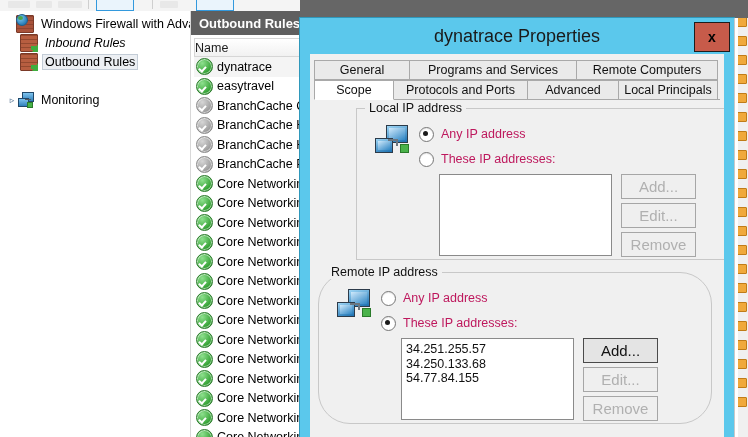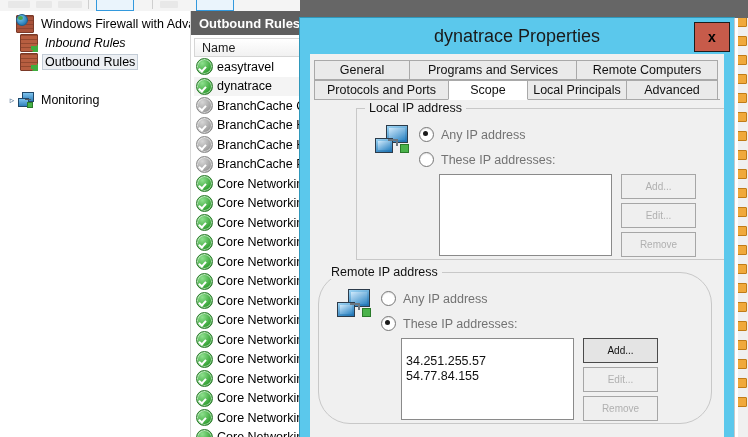--- a/index.html
+++ b/index.html
@@ -48,21 +48,21 @@
   .ic-mon .m2{position:absolute;left:0;bottom:1px;width:9px;height:7px;background:linear-gradient(#7fc4ef,#2f7fba);border:1px solid #20486a;}
   .ic-mon .lk{position:absolute;left:7px;top:7px;width:6px;height:1px;background:#55585c;}
   .ic-mon .gdot{position:absolute;right:1px;bottom:0px;width:4px;height:4px;background:#46b246;border:1px solid #2c7a2c;}
 
   
   #list-pane{position:absolute;left:190px;top:11px;width:110px;height:426px;background:#ffffff;border-left:1px solid #d8d8d8;overflow:hidden;}
   #list-header-bar{position:absolute;left:0;top:0;width:110px;height:24px;background:#5f5f5f;color:#fff;
       font-size:13px;font-weight:bold;display:flex;align-items:center;padding-left:8px;box-sizing:border-box;white-space:nowrap;}
   #col-head{position:absolute;left:3px;top:27px;width:107px;height:19px;
       background:linear-gradient(#ffffff,#f1f1f1);border:1px solid #d6d6d6;border-right:none;
-      display:flex;align-items:center;padding-left:7px;box-sizing:border-box;font-size:12.5px;color:#1c1c1c;}
+      display:flex;align-items:center;box-sizing:border-box;font-size:12.5px;color:#1c1c1c;}
   #rule-list{position:absolute;left:3px;top:46px;width:107px;bottom:0;overflow:hidden;}
   .rule-row{height:19.5px;display:flex;align-items:center;white-space:nowrap;font-size:12.5px;padding-left:2px;}
   .rule-row.hl{background:#f4f4f4;}
   .st{width:15px;height:15px;border-radius:50%;flex:0 0 15px;margin-right:4px;position:relative;
       box-shadow:inset 0 0 0 1px rgba(255,255,255,.55);}
   .st.on{background:radial-gradient(circle at 35% 28%,#8ee08e,#2f9e2f 72%,#1d6f1d);border:1px solid #2a7a2a;}
   .st.off{background:radial-gradient(circle at 35% 28%,#d6d6d6,#9a9a9a 72%,#7a7a7a);border:1px solid #8a8a8a;}
   .st::after{content:"";position:absolute;left:3px;top:6px;width:3px;height:5px;border:solid #fff;
       border-width:0 2px 2px 0;transform:rotate(42deg);}
 
@@ -100,30 +100,30 @@
   .netico .big{position:absolute;right:1px;top:0;width:20px;height:16px;border:1px solid #2c3b4a;
       background:linear-gradient(160deg,#9fd6f5,#1a6fb0);}
   .netico .big i{position:absolute;left:2px;top:2px;right:2px;bottom:2px;background:linear-gradient(150deg,#cfe9fb,#2f86c4);display:block;}
   .netico .small{position:absolute;left:0;bottom:0px;width:16px;height:13px;border:1px solid #2c3b4a;
       background:linear-gradient(160deg,#9fd6f5,#1a6fb0);}
   .netico .small i{position:absolute;left:2px;top:2px;right:2px;bottom:2px;background:linear-gradient(150deg,#cfe9fb,#2f86c4);display:block;}
   .netico .wire{position:absolute;left:13px;top:14px;width:10px;height:2px;background:#6b7680;}
   .netico .wire2{position:absolute;left:21px;top:14px;width:2px;height:7px;background:#6b7680;}
   .netico .g{position:absolute;right:0px;bottom:0px;width:7px;height:7px;background:#4ab24a;border:1px solid #2a7a2a;}
 
-  .radio-line{position:absolute;display:flex;align-items:center;font-size:12.5px;color:#737373;cursor:default;}
+  .radio-line{position:absolute;display:flex;align-items:flex-start;font-size:12.5px;color:#be185d;cursor:default;}
   .radio{width:13px;height:13px;border-radius:50%;border:1px solid #767676;background:#fff;margin-right:7px;
       position:relative;flex:0 0 13px;box-shadow:inset 0 1px 1px rgba(0,0,0,.10);}
   .radio.checked::after{content:"";position:absolute;left:3px;top:3px;width:5px;height:5px;border-radius:50%;background:#1b1b1b;}
 
   .listbox{position:absolute;background:#ffffff;border:1px solid #8a8a8a;box-sizing:border-box;
-      padding:15px 4px;font-size:12.5px;line-height:14.5px;color:#111;overflow:hidden;}
+      padding:3px 4px;font-size:12.5px;line-height:14.5px;color:#111;overflow:hidden;}
 
   .btn{position:absolute;height:25px;box-sizing:border-box;border:1px solid #a6a6a6;background:#efefef;
-      display:flex;align-items:center;justify-content:center;font-size:10px;color:#b0b0b0;cursor:default;}
+      display:flex;align-items:center;justify-content:center;font-size:15px;color:#b0b0b0;cursor:default;}
   .btn.enabled{background:#e4e4e4;border:1px solid #4a4a4a;color:#111;cursor:pointer;}
 
   
   #right-sliver{position:absolute;left:734px;top:18px;width:3px;height:419px;background:#ffffff;border-left:1px solid #c9c9c9;}
 </style>
 </head>
 <body>
 
 <div id="toolbar-strip">
   <div class="tb-ghost" style="left:8px;width:22px;"></div>
@@ -171,27 +171,27 @@
     </span>
     <span class="lbl">Monitoring</span>
   </div>
 
 </div>
 
 <div id="list-pane">
   <div id="list-header-bar">Outbound Rules</div>
   <div id="col-head">Name</div>
   <div id="rule-list">
+      <div class="rule-row hl">
+        <span class="st on"></span>
+        <span>dynatrace</span>
+      </div>
       <div class="rule-row">
         <span class="st on"></span>
         <span>easytravel</span>
-      </div>
-      <div class="rule-row hl">
-        <span class="st on"></span>
-        <span>dynatrace</span>
       </div>
       <div class="rule-row">
         <span class="st off"></span>
         <span>BranchCache C</span>
       </div>
       <div class="rule-row">
         <span class="st off"></span>
         <span>BranchCache H</span>
       </div>
       <div class="rule-row">
@@ -296,24 +296,24 @@
 
   <div id="dlg-body">
 
     <div id="tabs">
       <div class="tab-row r1">
           <div class="tab" style="width: 96px;">General</div>
           <div class="tab" style="width: 168px;">Programs and Services</div>
           <div class="tab" style="width: 142px;">Remote Computers</div>
         </div>
       <div class="tab-row r2">
+          <div class="tab active" style="width: 80px;">Scope</div>
           <div class="tab" style="width: 135px;">Protocols and Ports</div>
-          <div class="tab active" style="width: 80px;">Scope</div>
+          <div class="tab" style="width: 92px;">Advanced</div>
           <div class="tab" style="width: 100px;">Local Principals</div>
-          <div class="tab" style="width: 92px;">Advanced</div>
         </div>
       <div id="tab-underline"></div>
     </div>
 
     <div class="gbox" style="left:8px;top:54px;width:392px;height:150px;margin-left:38px;">
       <span class="gtitle">Local IP address</span>
 
       <span class="netico" style="left:18px;top:16px;">
         <i class="big">
             <i></i>
@@ -363,20 +363,21 @@
         <span>Any IP address</span>
       </div>
 
       <div class="radio-line" style="left:62px;top:43px;">
         <span class="radio checked"></span>
         <span>These IP addresses:</span>
       </div>
 
       <div class="listbox" id="remote-listbox" style="left:82px;top:65px;width:173px;height:82px;">
           <div>34.251.255.57</div>
+          <div>34.250.133.68</div>
           <div>54.77.84.155</div>
         </div>
 
       <div class="btn enabled" style="left:264px;top:65px;width:75px;">Add...</div>
       <div class="btn" style="left:264px;top:94px;width:75px;">Edit...</div>
       <div class="btn" style="left:264px;top:123px;width:75px;">Remove</div>
     </div>
 
   </div>
 </div>

